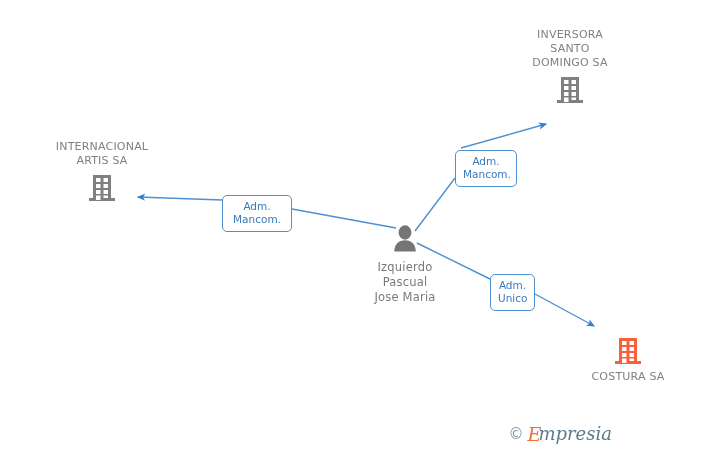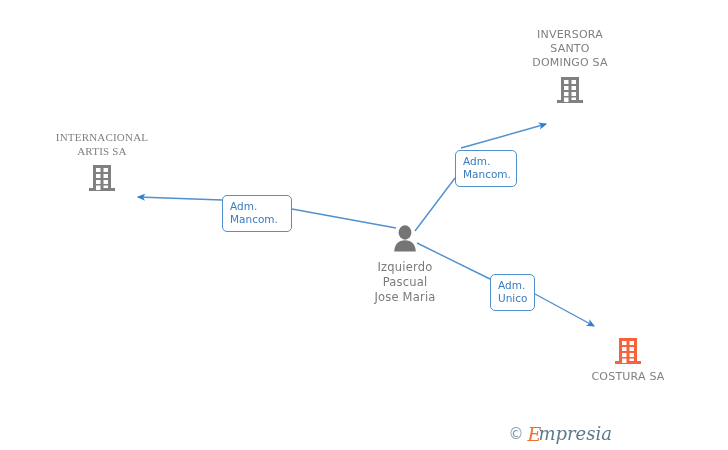--- a/index.html
+++ b/index.html
@@ -52,21 +52,21 @@
     height: 32px;
   }
   .edge-label {
     position: absolute;
     border: 1.4px solid #4f90d0;
     border-radius: 5px;
     background: #ffffff;
     color: #3a7bbf;
     font-size: 10.5px;
     line-height: 13px;
-    text-align: left;
+    text-align: center;
     padding: 4px 7px 5px 7px;
     white-space: pre-line;
     box-sizing: border-box;
   }
   .watermark {
     position: absolute;
     right: 8px;
     bottom: 6px;
     display: flex;
     align-items: center;
@@ -134,21 +134,21 @@
         <rect x="10" y="12" width="4.5" height="4" fill="#ffffff"></rect>
         <rect x="17.5" y="12" width="4.5" height="4" fill="#ffffff"></rect>
         <rect x="10" y="18" width="4.5" height="4" fill="#ffffff"></rect>
         <rect x="17.5" y="18" width="4.5" height="4" fill="#ffffff"></rect>
         <rect x="10" y="23.5" width="4.5" height="4.5" fill="#ffffff"></rect>
         <rect x="17.5" y="23.5" width="4.5" height="2.5" fill="#ffffff"></rect>
       </svg>
     </div>
   </div>
 
-  <div class="node" style="left:27px; top:130px;font-family:Liberation Serif, serif;">
+  <div class="node" style="left:27px; top:140px;">
     <div class="node-label">INTERNACIONAL
 ARTIS SA</div>
     <div class="icon-wrap" style="margin-top:4px;">
       <svg width="32" height="32" viewBox="0 0 32 32">
         <rect x="7" y="3" width="18" height="25" fill="#808080"></rect>
         <rect x="3" y="26" width="26" height="3" fill="#808080"></rect>
         <rect x="10" y="6" width="4.5" height="4" fill="#ffffff"></rect>
         <rect x="17.5" y="6" width="4.5" height="4" fill="#ffffff"></rect>
         <rect x="10" y="12" width="4.5" height="4" fill="#ffffff"></rect>
         <rect x="17.5" y="12" width="4.5" height="4" fill="#ffffff"></rect>

